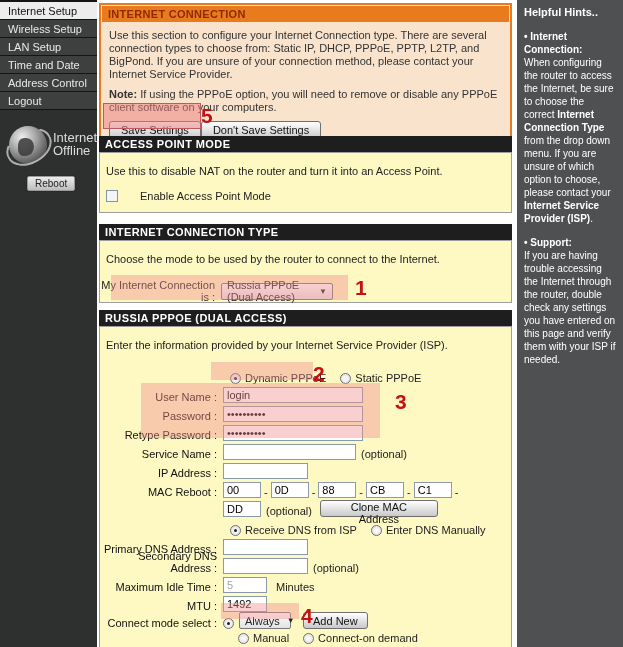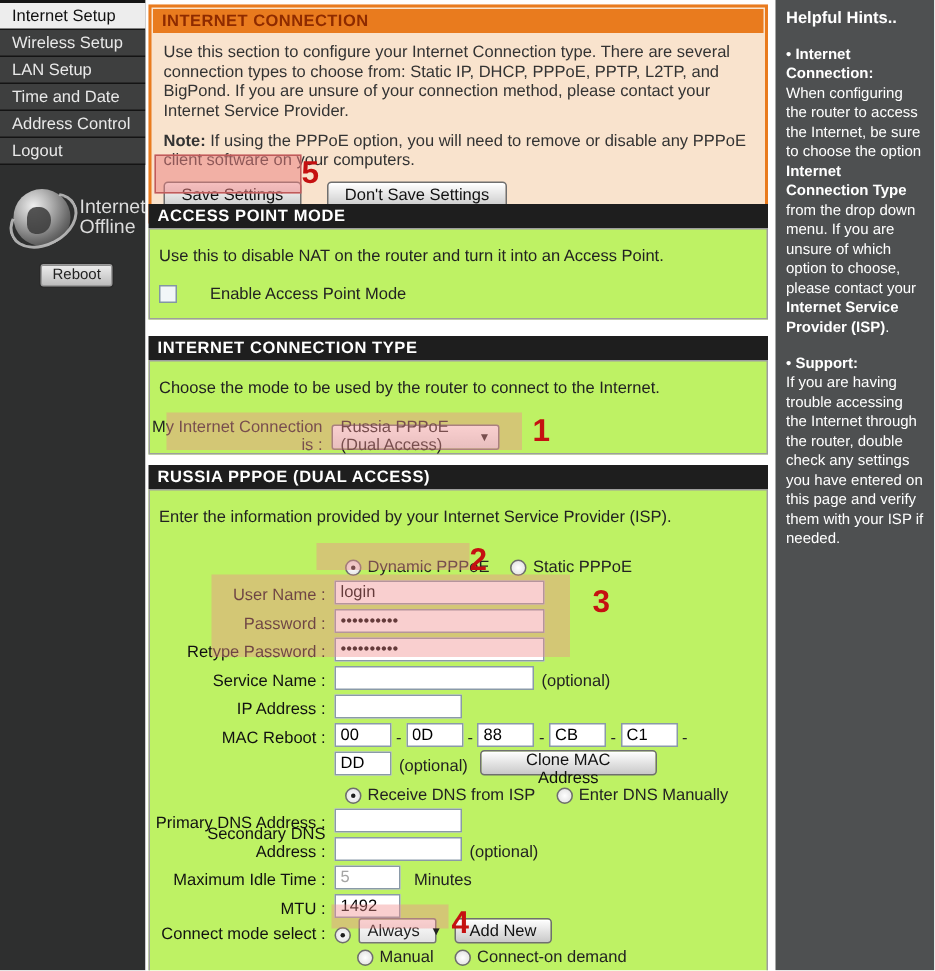--- a/index.html
+++ b/index.html
@@ -27,31 +27,31 @@
 
   
   .main { position:absolute; left:97px; top:0; width:418px; height:647px; background:#fff; }
 
   .orange-section { position:absolute; left:2px; top:3px; width:413px; border:2px solid #E97B1E;
                     background:#F9E3CD; }
   .orange-hdr { margin:1px; background:#E97B1E; color:#8E2B00; font-weight:bold; letter-spacing:.3px;
                 padding:2px 6px; font-size:11px; }
   .orange-body { padding:6px 8px 8px 8px; color:#333; line-height:13px; }
   .orange-note { margin-top:7px; }
-  .btn-row { margin-top:7px; display:flex; align-items:center; gap:17px; }
+  .btn-row { margin-top:7px; display:flex; align-items:center; }
 
   .btn { font-size:11px; font-family:inherit; height:18px; padding:0 11px; border:1px solid #6F6F6F;
          border-radius:3px; background:linear-gradient(#FFFFFF,#C9C9C9); box-shadow:inset 0 1px 0 #fff;
          color:#111; cursor:pointer; }
   .btn.small { height:17px; padding:0 9px; }
 
   .black-hdr { position:absolute; left:2px; width:413px; height:16px; line-height:16px;
                background:#1E1E1E; color:#fff; font-weight:bold; letter-spacing:.4px;
                padding-left:6px; font-size:11px; }
-  .sec-body { position:absolute; left:2px; width:413px; background:#bef264; border:1px solid #9E9E9E; }
+  .sec-body { position:absolute; left:2px; width:413px; background:#fef9c3; border:1px solid #9E9E9E; }
 
   .pad-text { padding:12px 6px 0 6px; line-height:13px; }
   .cb-row { display:flex; align-items:center; gap:22px; margin:12px 0 0 6px; }
   .cb { width:12px; height:12px; border:1px solid #8396A4; background:#F2F6F8; display:inline-block; cursor:pointer; }
 
   .ict-row { margin-top:13px; display:flex; align-items:center; }
   .ict-label { width:115px; text-align:right; margin-right:6px; }
 
   .select { display:inline-flex; justify-content:space-between; align-items:center; border:1px solid #777;
             border-radius:2px; background:linear-gradient(#FFFFFF,#E2E2E2); height:17px; padding:0 5px;
@@ -239,21 +239,21 @@
           <span class="rlabel">Connect-on demand</span>
         </div>
       </div>
     </div>
   </div>
 
   <div class="sidebar-right">
     <div class="hints-title">Helpful Hints..</div>
     <div class="hint-block">
       <div class="hint-head"><span>•</span> <span>Internet Connection:</span></div>
-      <div><span>When configuring the router to access the Internet, be sure to choose the option </span><span class="b">Internet Connection Type</span><span> from the drop down menu. If you are unsure of which option to choose, please contact your </span><span class="b">Internet Service Provider (ISP)</span><span>.</span></div>
+      <div><span>When configuring the router to access the Internet, be sure to choose the correct </span><span class="b">Internet Connection Type</span><span> from the drop down menu. If you are unsure of which option to choose, please contact your </span><span class="b">Internet Service Provider (ISP)</span><span>.</span></div>
     </div>
     <div class="hint-block">
       <div class="hint-head"><span>•</span> <span>Support:</span></div>
       <div>If you are having trouble accessing the Internet through the router, double check any settings you have entered on this page and verify them with your ISP if needed.</div>
     </div>
   </div>
 
   <div class="hl bordered" style="left:103px; top:103px; width:98px; height:26px;"></div>
   <div class="hl" style="left:111px; top:275px; width:237px; height:25px;"></div>
   <div class="hl" style="left:211px; top:362px; width:102px; height:18px;"></div>

